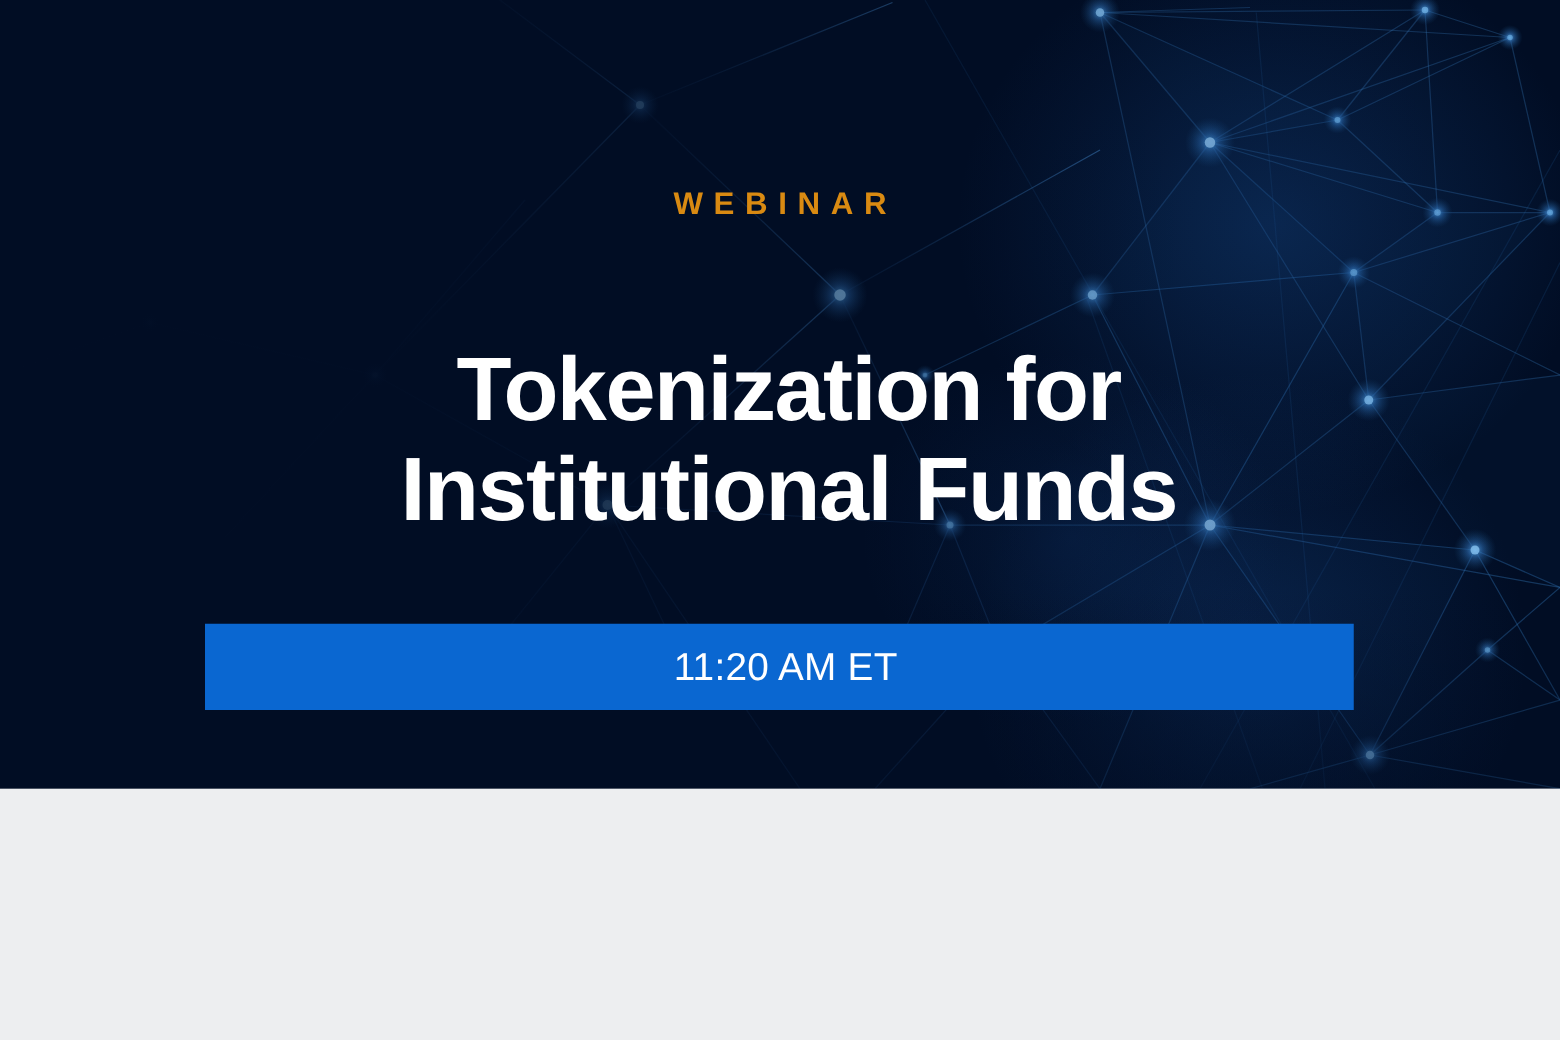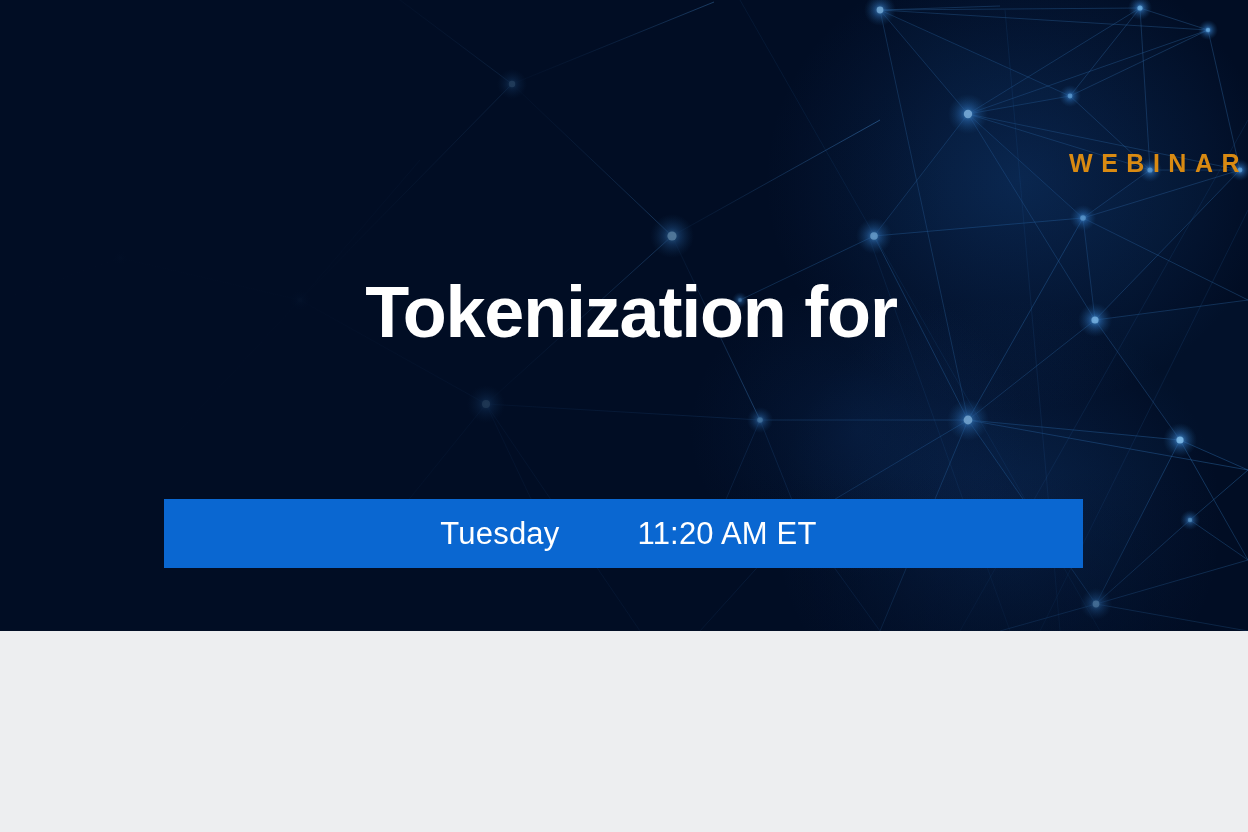--- a/index.html
+++ b/index.html
@@ -82,21 +82,21 @@
   
   .hero-content {
     position: absolute;
     inset: 0;
     z-index: 5;
   }
   .eyebrow {
     position: absolute;
     left: 0; right: 0;
     top: 146px;
-    text-align: right;
+    text-align: center;
     color: #d98a12;
     font-family: "Liberation Sans", sans-serif;
     font-size: 25px;
     font-weight: bold;
     letter-spacing: 8.5px;
     text-indent: 8.5px;
     line-height: 34px;
   }
   .headline {
     position: absolute;
@@ -370,25 +370,25 @@
     <div class="glow glow-c"></div>
     <div class="hero-shade"></div>
     <div class="hero-bottomshade"></div>
 
     <div class="hero-content">
 
       <div class="eyebrow">WEBINAR</div>
 
       <h1 class="headline">
         <span class="hl-line">Tokenization for</span>
+        <span class="hl-line">Institutional Funds</span>
       </h1>
 
       <div class="datebar">
         <div class="datebar-inner">
-          <span class="dcell dcell-day">Tuesday</span>
           <span class="dcell dcell-time">11:20 AM ET</span>
         </div>
       </div>
 
     </div>
   </div>
 
   <div class="footer">
 
     

